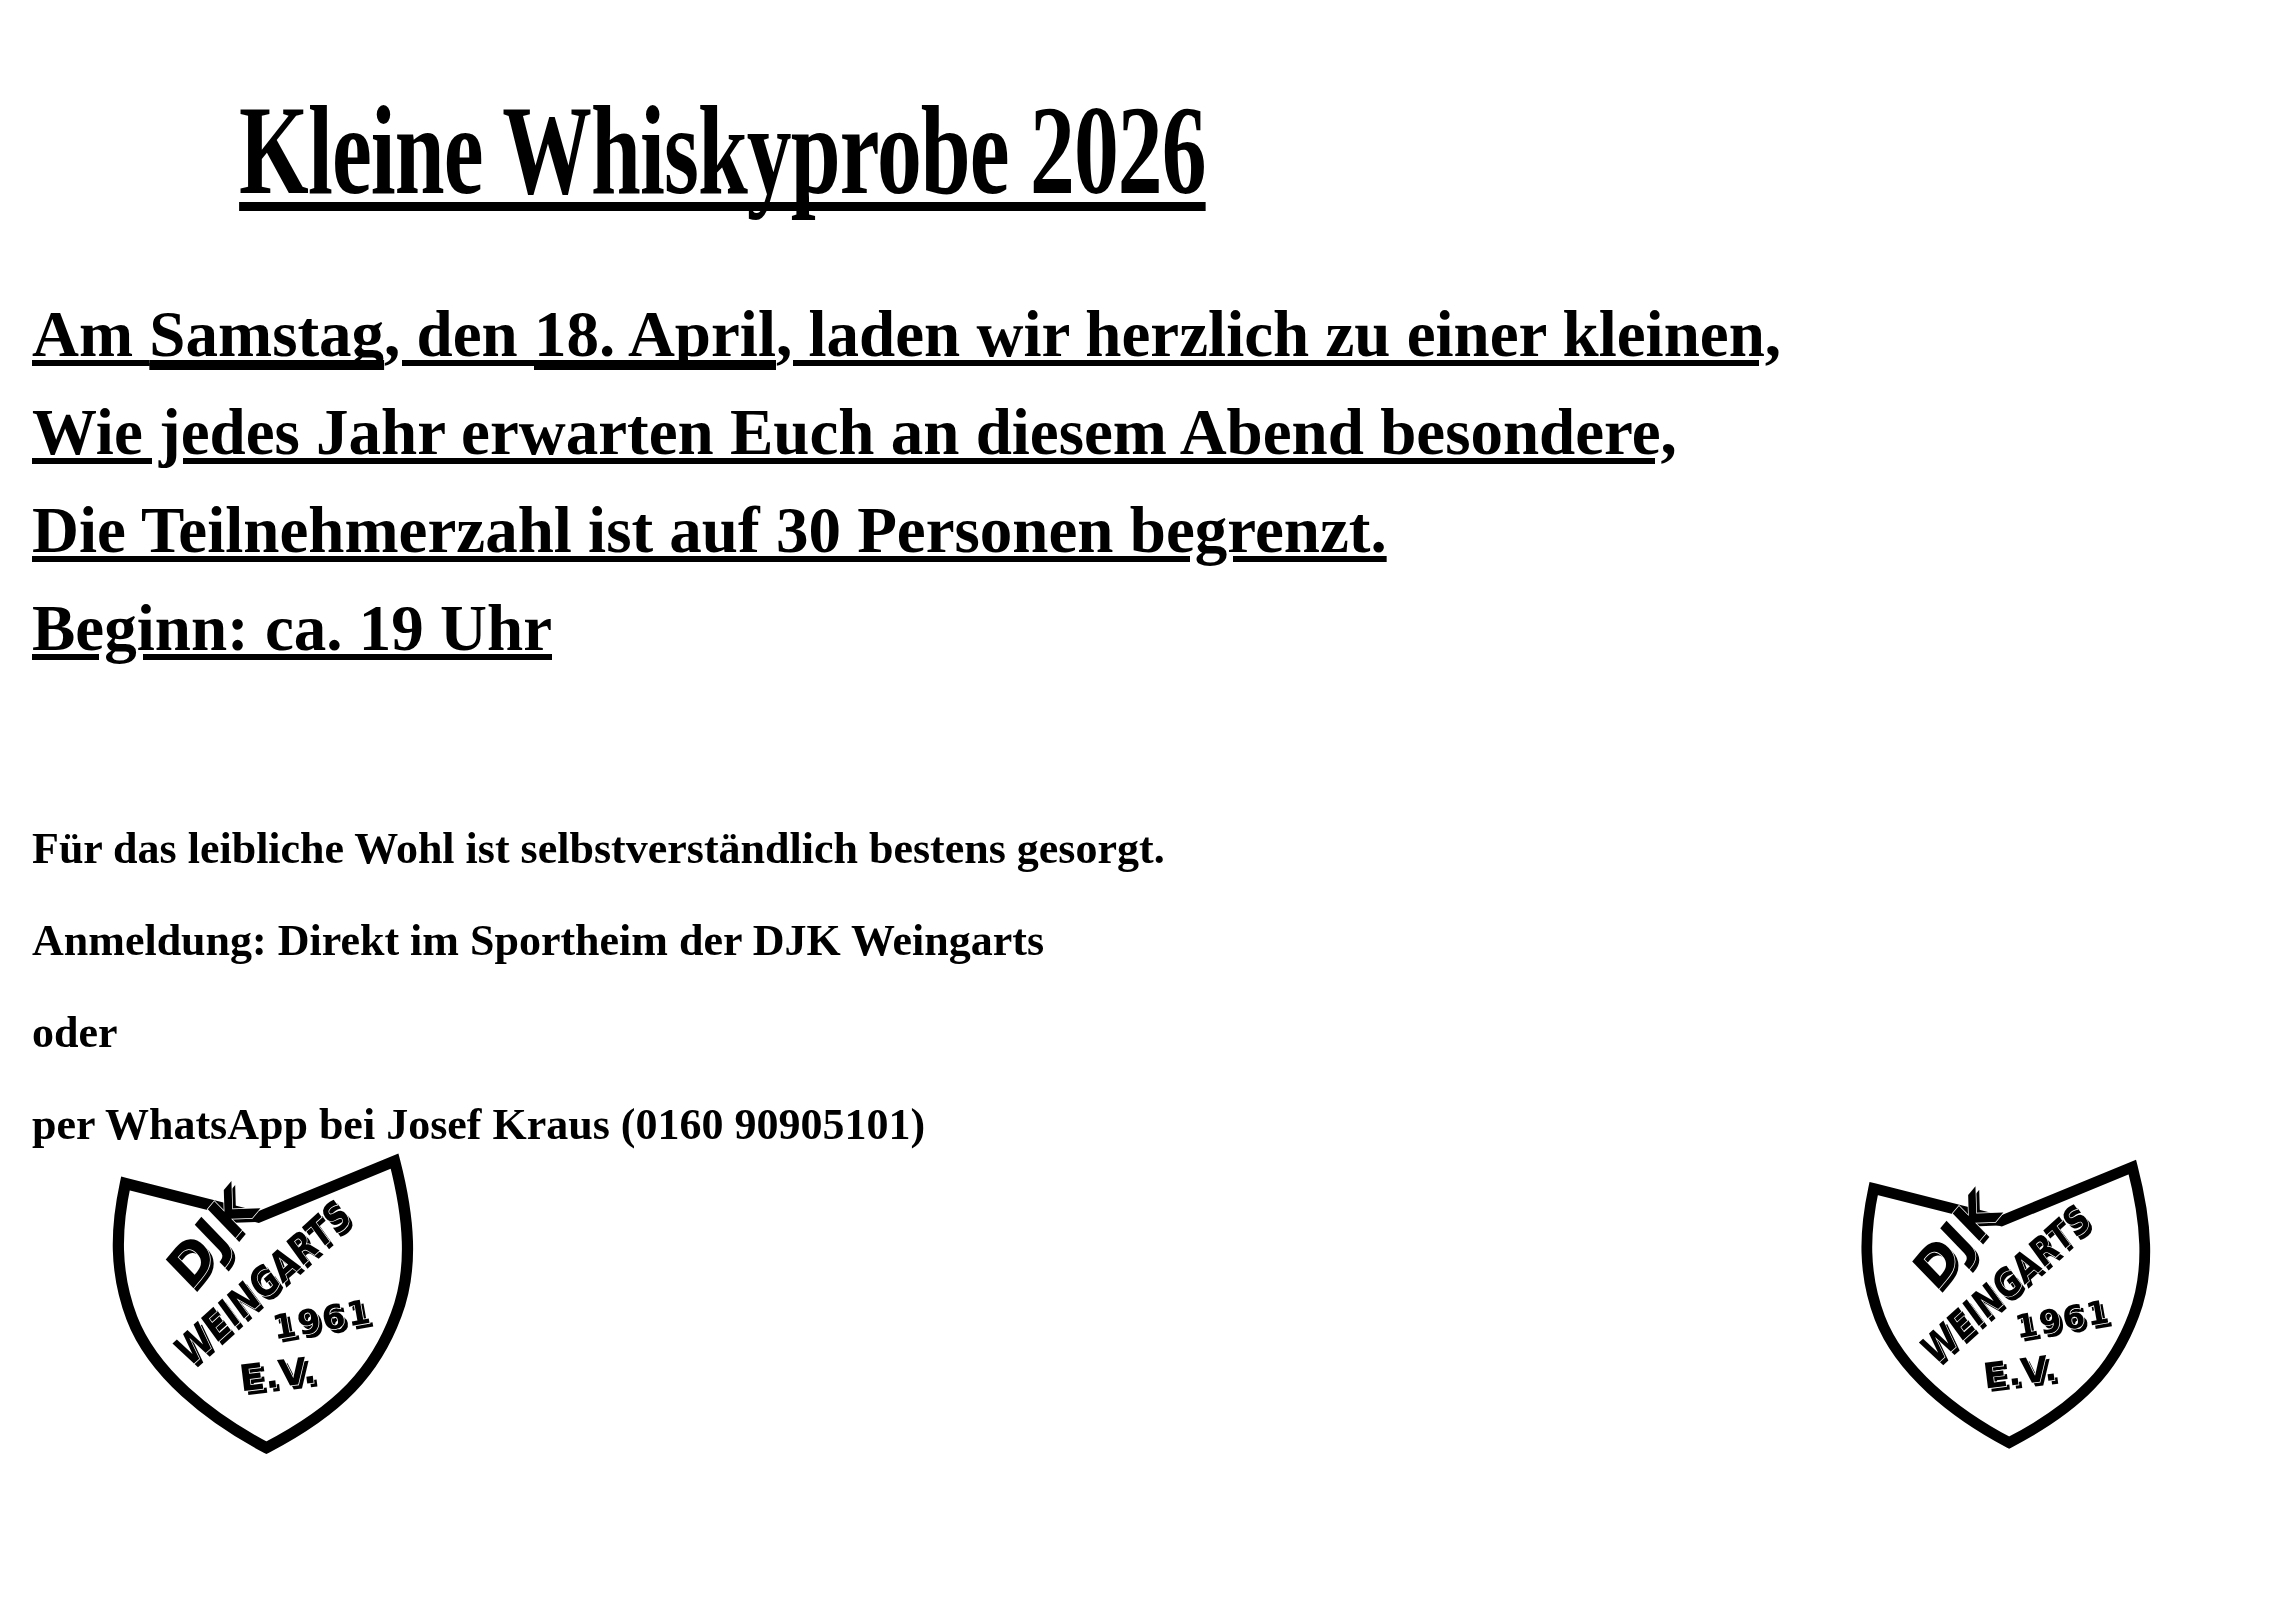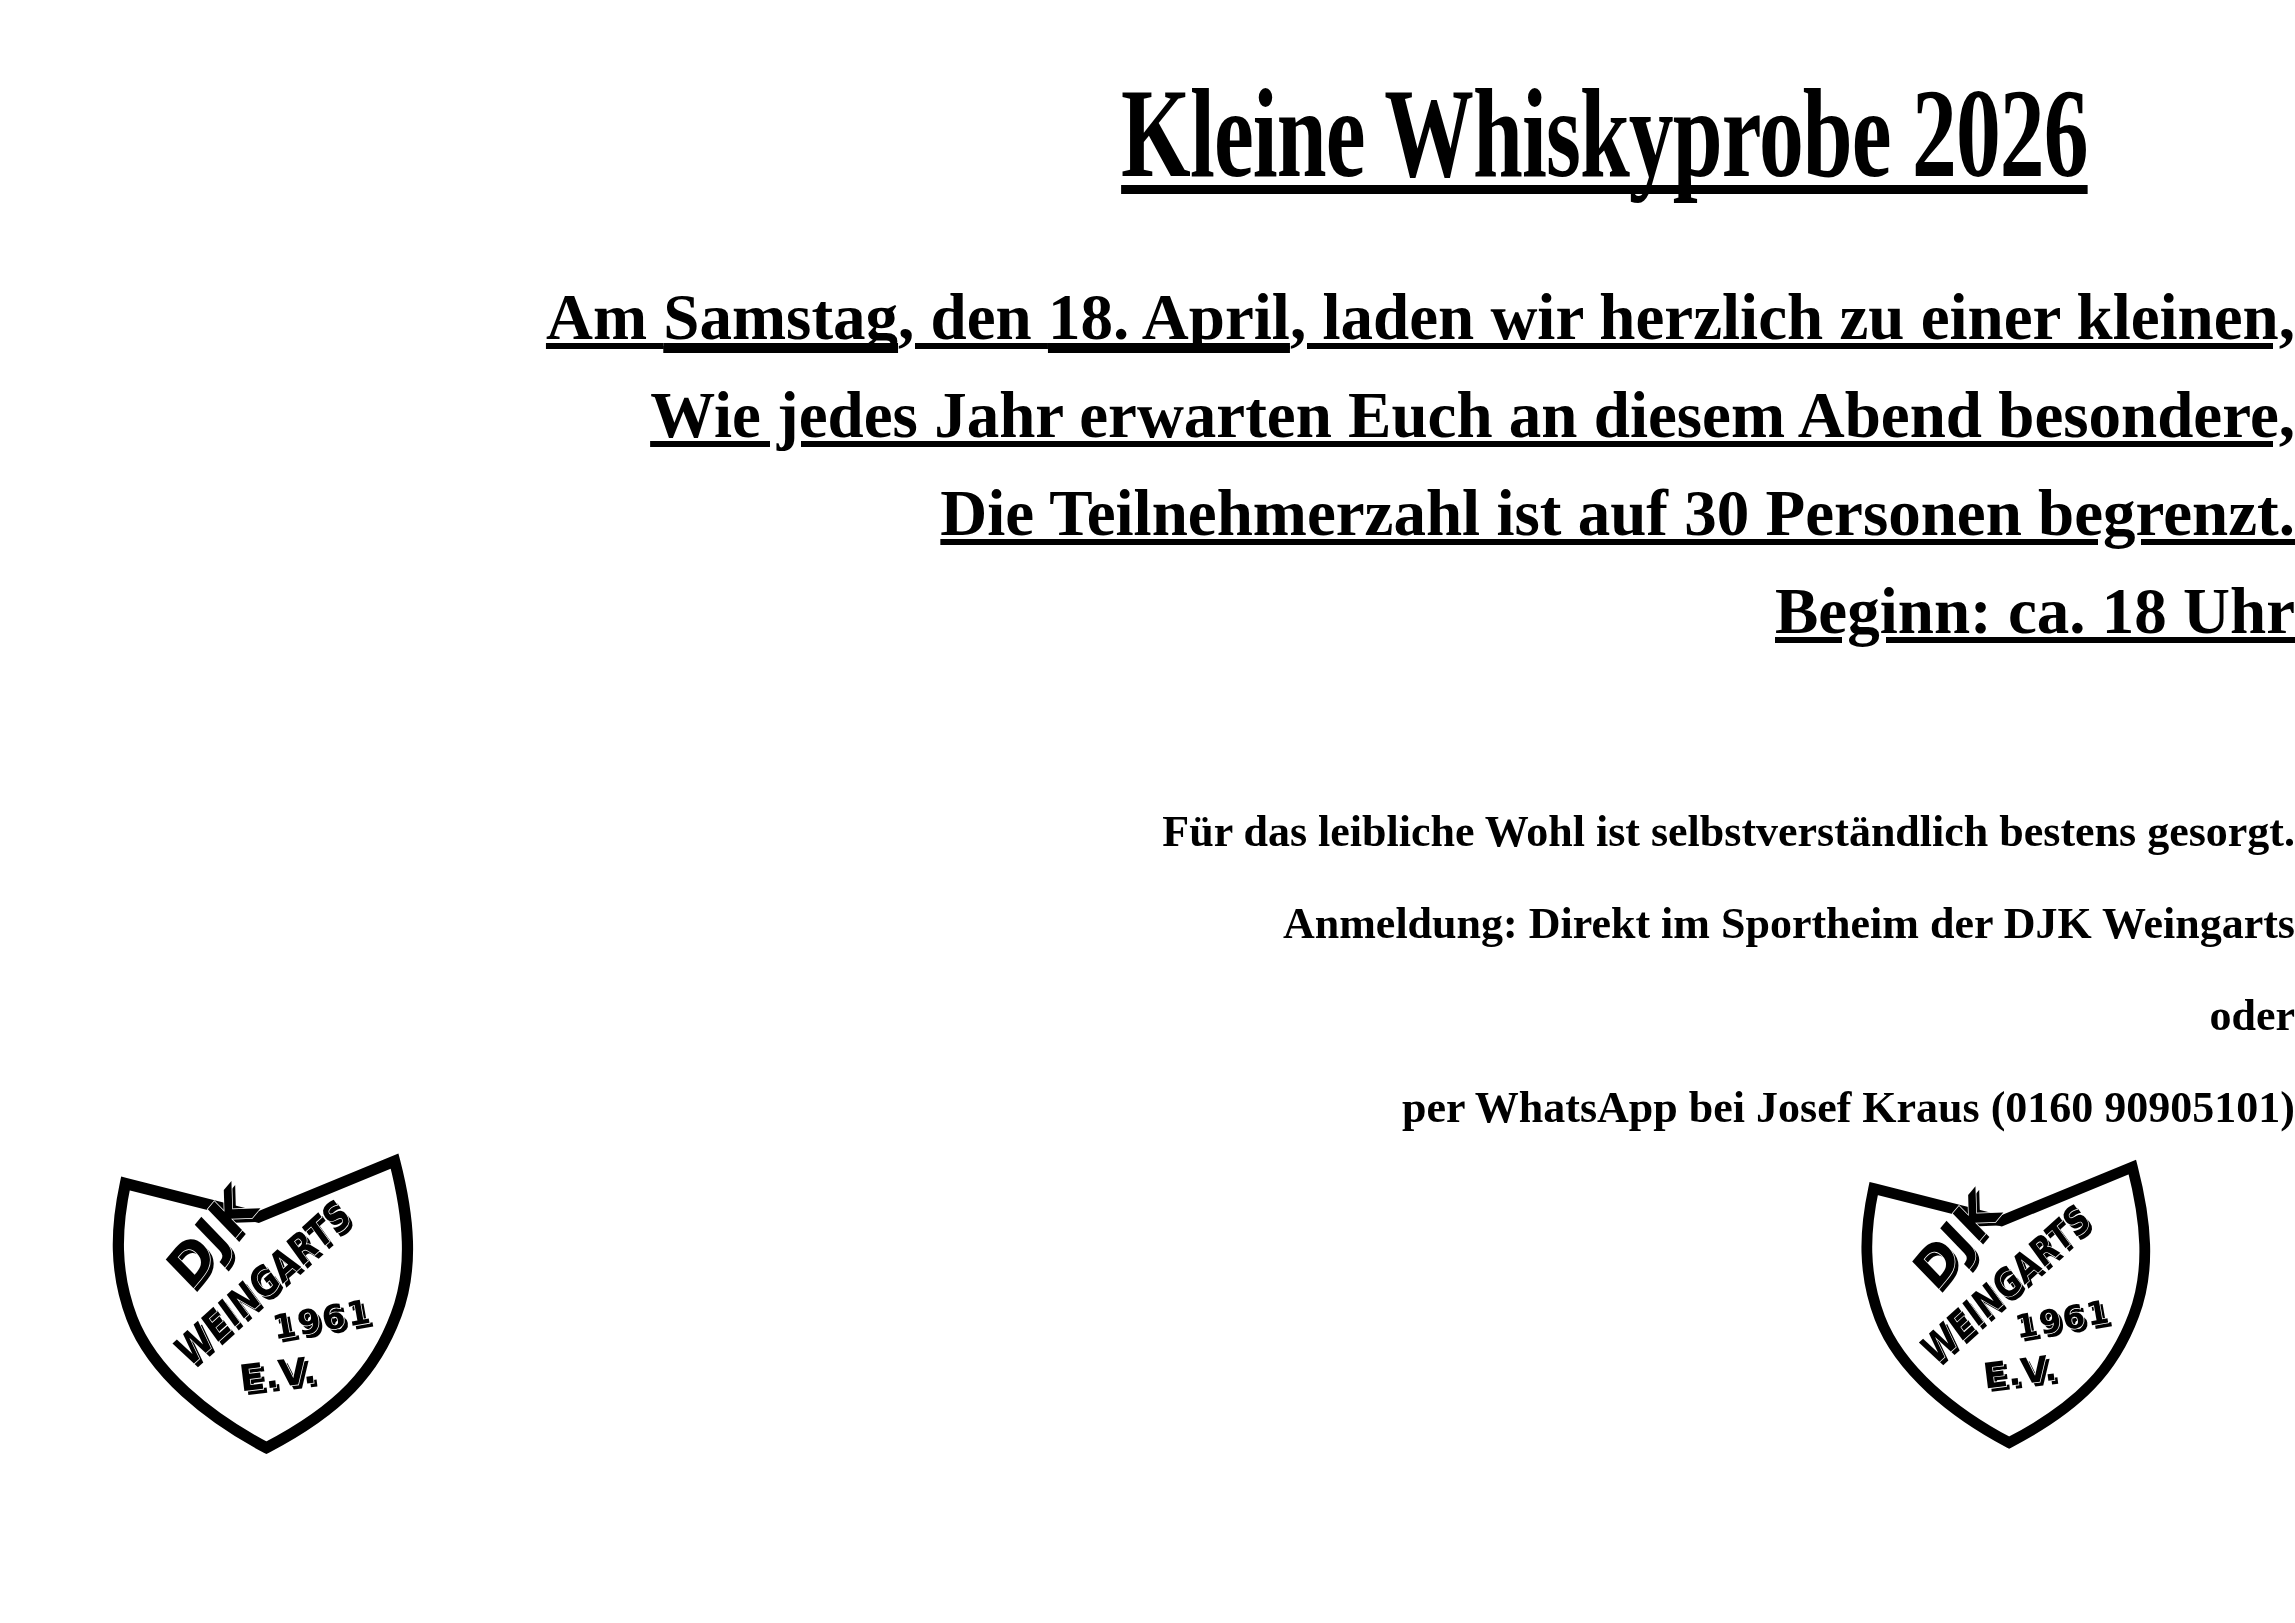--- a/index.html
+++ b/index.html
@@ -5,21 +5,21 @@
   html, body { margin: 0; padding: 0; }
   body {
     width: 2295px; height: 1623px;
     background: #ffffff;
     color: #000000;
     font-family: "Liberation Serif", serif;
     font-weight: bold;
     overflow: hidden;
     position: relative;
   }
-  .content { text-align: right; padding-top: 63px; }
+  .content { text-align: left; padding-top: 80px; margin-left: 32px; }
 
   .doc-title { line-height: 141px; white-space: nowrap; }
   .doc-title-inner {
     display: inline-block;
     font-size: 128px;
     transform: scaleX(0.70);
     transform-origin: 50% 100%;
     text-decoration: underline;
     text-decoration-thickness: 9.2px;
     text-underline-offset: 9.2px;
@@ -92,21 +92,21 @@
 <div class="content">
 
   <div class="doc-title">
     <span class="doc-title-inner">Kleine Whiskyprobe 2026</span>
   </div>
 
   <div class="para-large">
     <div class="line-lg"><span>Am </span><span class="u-date">Samstag</span><span>, den </span><span class="u-date">18. April</span><span>, laden wir herzlich zu einer kleinen,</span></div>
     <div class="line-lg">Wie jedes Jahr erwarten Euch an diesem Abend besondere,</div>
     <div class="line-lg">Die Teilnehmerzahl ist auf 30 Personen begrenzt.</div>
-    <div class="line-lg">Beginn: ca. 18 Uhr</div>
+    <div class="line-lg">Beginn: ca. 19 Uhr</div>
   </div>
 
   <div class="para-small">
     <div class="line-sm">Für das leibliche Wohl ist selbstverständlich bestens gesorgt.</div>
     <div class="line-sm">Anmeldung: Direkt im Sportheim der DJK Weingarts</div>
     <div class="line-sm">oder</div>
     <div class="line-sm">per WhatsApp bei Josef Kraus (0160 90905101)</div>
   </div>
 
 </div>

